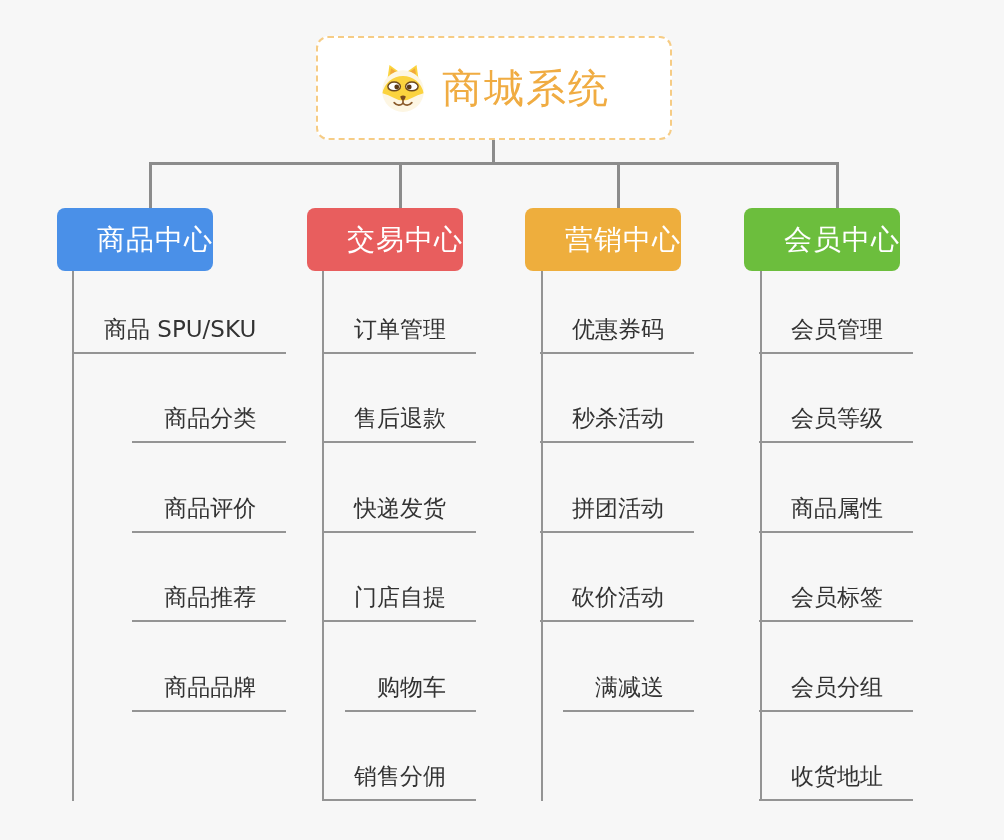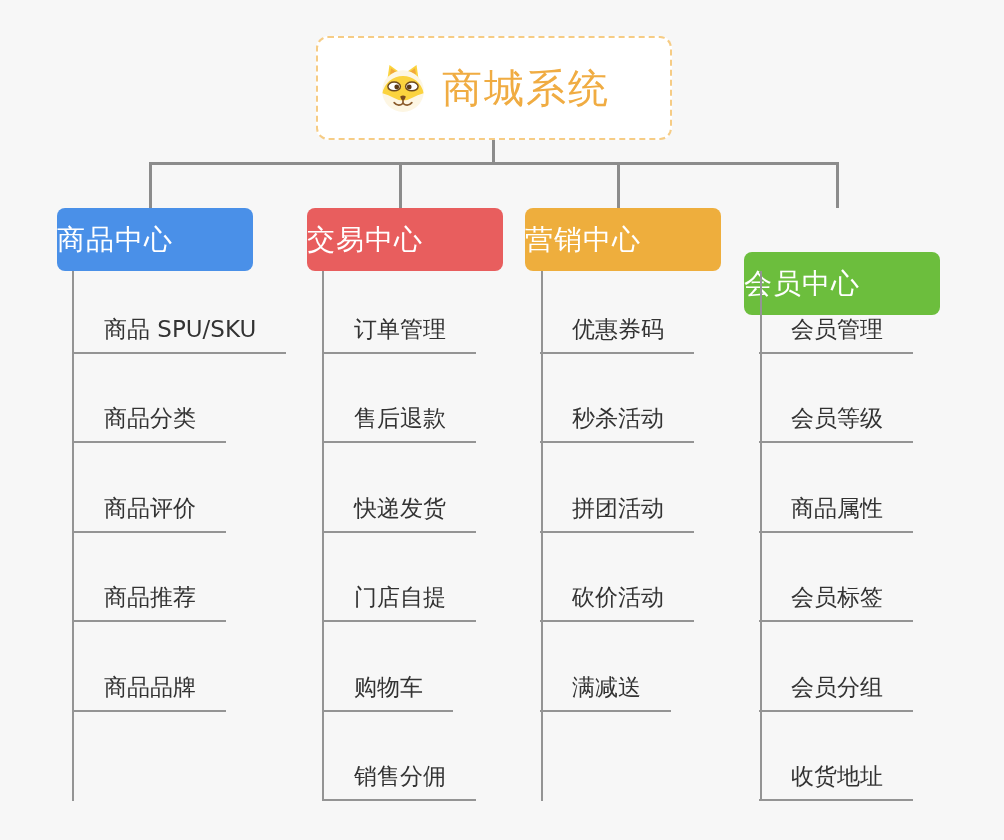--- a/index.html
+++ b/index.html
@@ -16,26 +16,26 @@
   .root-title{font-size:40px;color:#f0ac42;letter-spacing:2px;white-space:nowrap;}
   .root-icon{width:50px;height:50px;flex:0 0 auto;}
   
   .line{position:absolute;background:#8c8c8c;}
   .stem{left:492px;top:140px;width:3px;height:23px;}
   .hline{left:149px;top:162px;width:690px;height:3px;}
   .drop{top:164px;width:3px;height:44px;}
   .spine{width:2px;top:271px;height:530px;background:#949494;}
   
   .branch-header{
-    position:absolute;top:208px;width:196px;height:63px;border-radius:8px;
-    display:flex;align-items:center;justify-content:flex-start;
+    position:absolute;top:208px;width:156px;height:63px;border-radius:8px;
+    display:flex;align-items:center;justify-content:flex-end;
   }
   .branch-label{color:#ffffff;font-size:28px;letter-spacing:1px;white-space:nowrap;}
   
-  .children{position:absolute;top:264px;display:flex;flex-direction:column;align-items:flex-start;}
+  .children{position:absolute;top:264px;display:flex;flex-direction:column;align-items:flex-end;}
   .child-item{height:89.5px;display:flex;align-items:flex-end;}
   .child-label{
     display:inline-block;padding:0 30px 7px 32px;border-bottom:2px solid #949494;
     font-size:23px;color:#333333;white-space:nowrap;
   }
 </style>
 </head>
 <body>
 
 <div class="stage">
@@ -72,21 +72,21 @@
 
   <div class="branch-header" style="left: 57px; background: rgb(74, 144, 232);">
     <span class="branch-label">商品中心</span>
   </div>
   <div class="branch-header" style="left: 307px; background: rgb(232, 94, 94);">
     <span class="branch-label">交易中心</span>
   </div>
   <div class="branch-header" style="left: 525px; background: rgb(238, 174, 61);">
     <span class="branch-label">营销中心</span>
   </div>
-  <div class="branch-header" style="left: 744px; background: rgb(108, 190, 61); margin-top: 44px;">
+  <div class="branch-header" style="left: 744px; background: rgb(108, 190, 61);">
     <span class="branch-label">会员中心</span>
   </div>
 
   <div class="line spine" style="left:72px"></div>
   <div class="line spine" style="left:322px"></div>
   <div class="line spine" style="left:541px"></div>
   <div class="line spine" style="left:760px"></div>
 
   <div class="children" style="left:72px">
     <div class="child-item">

